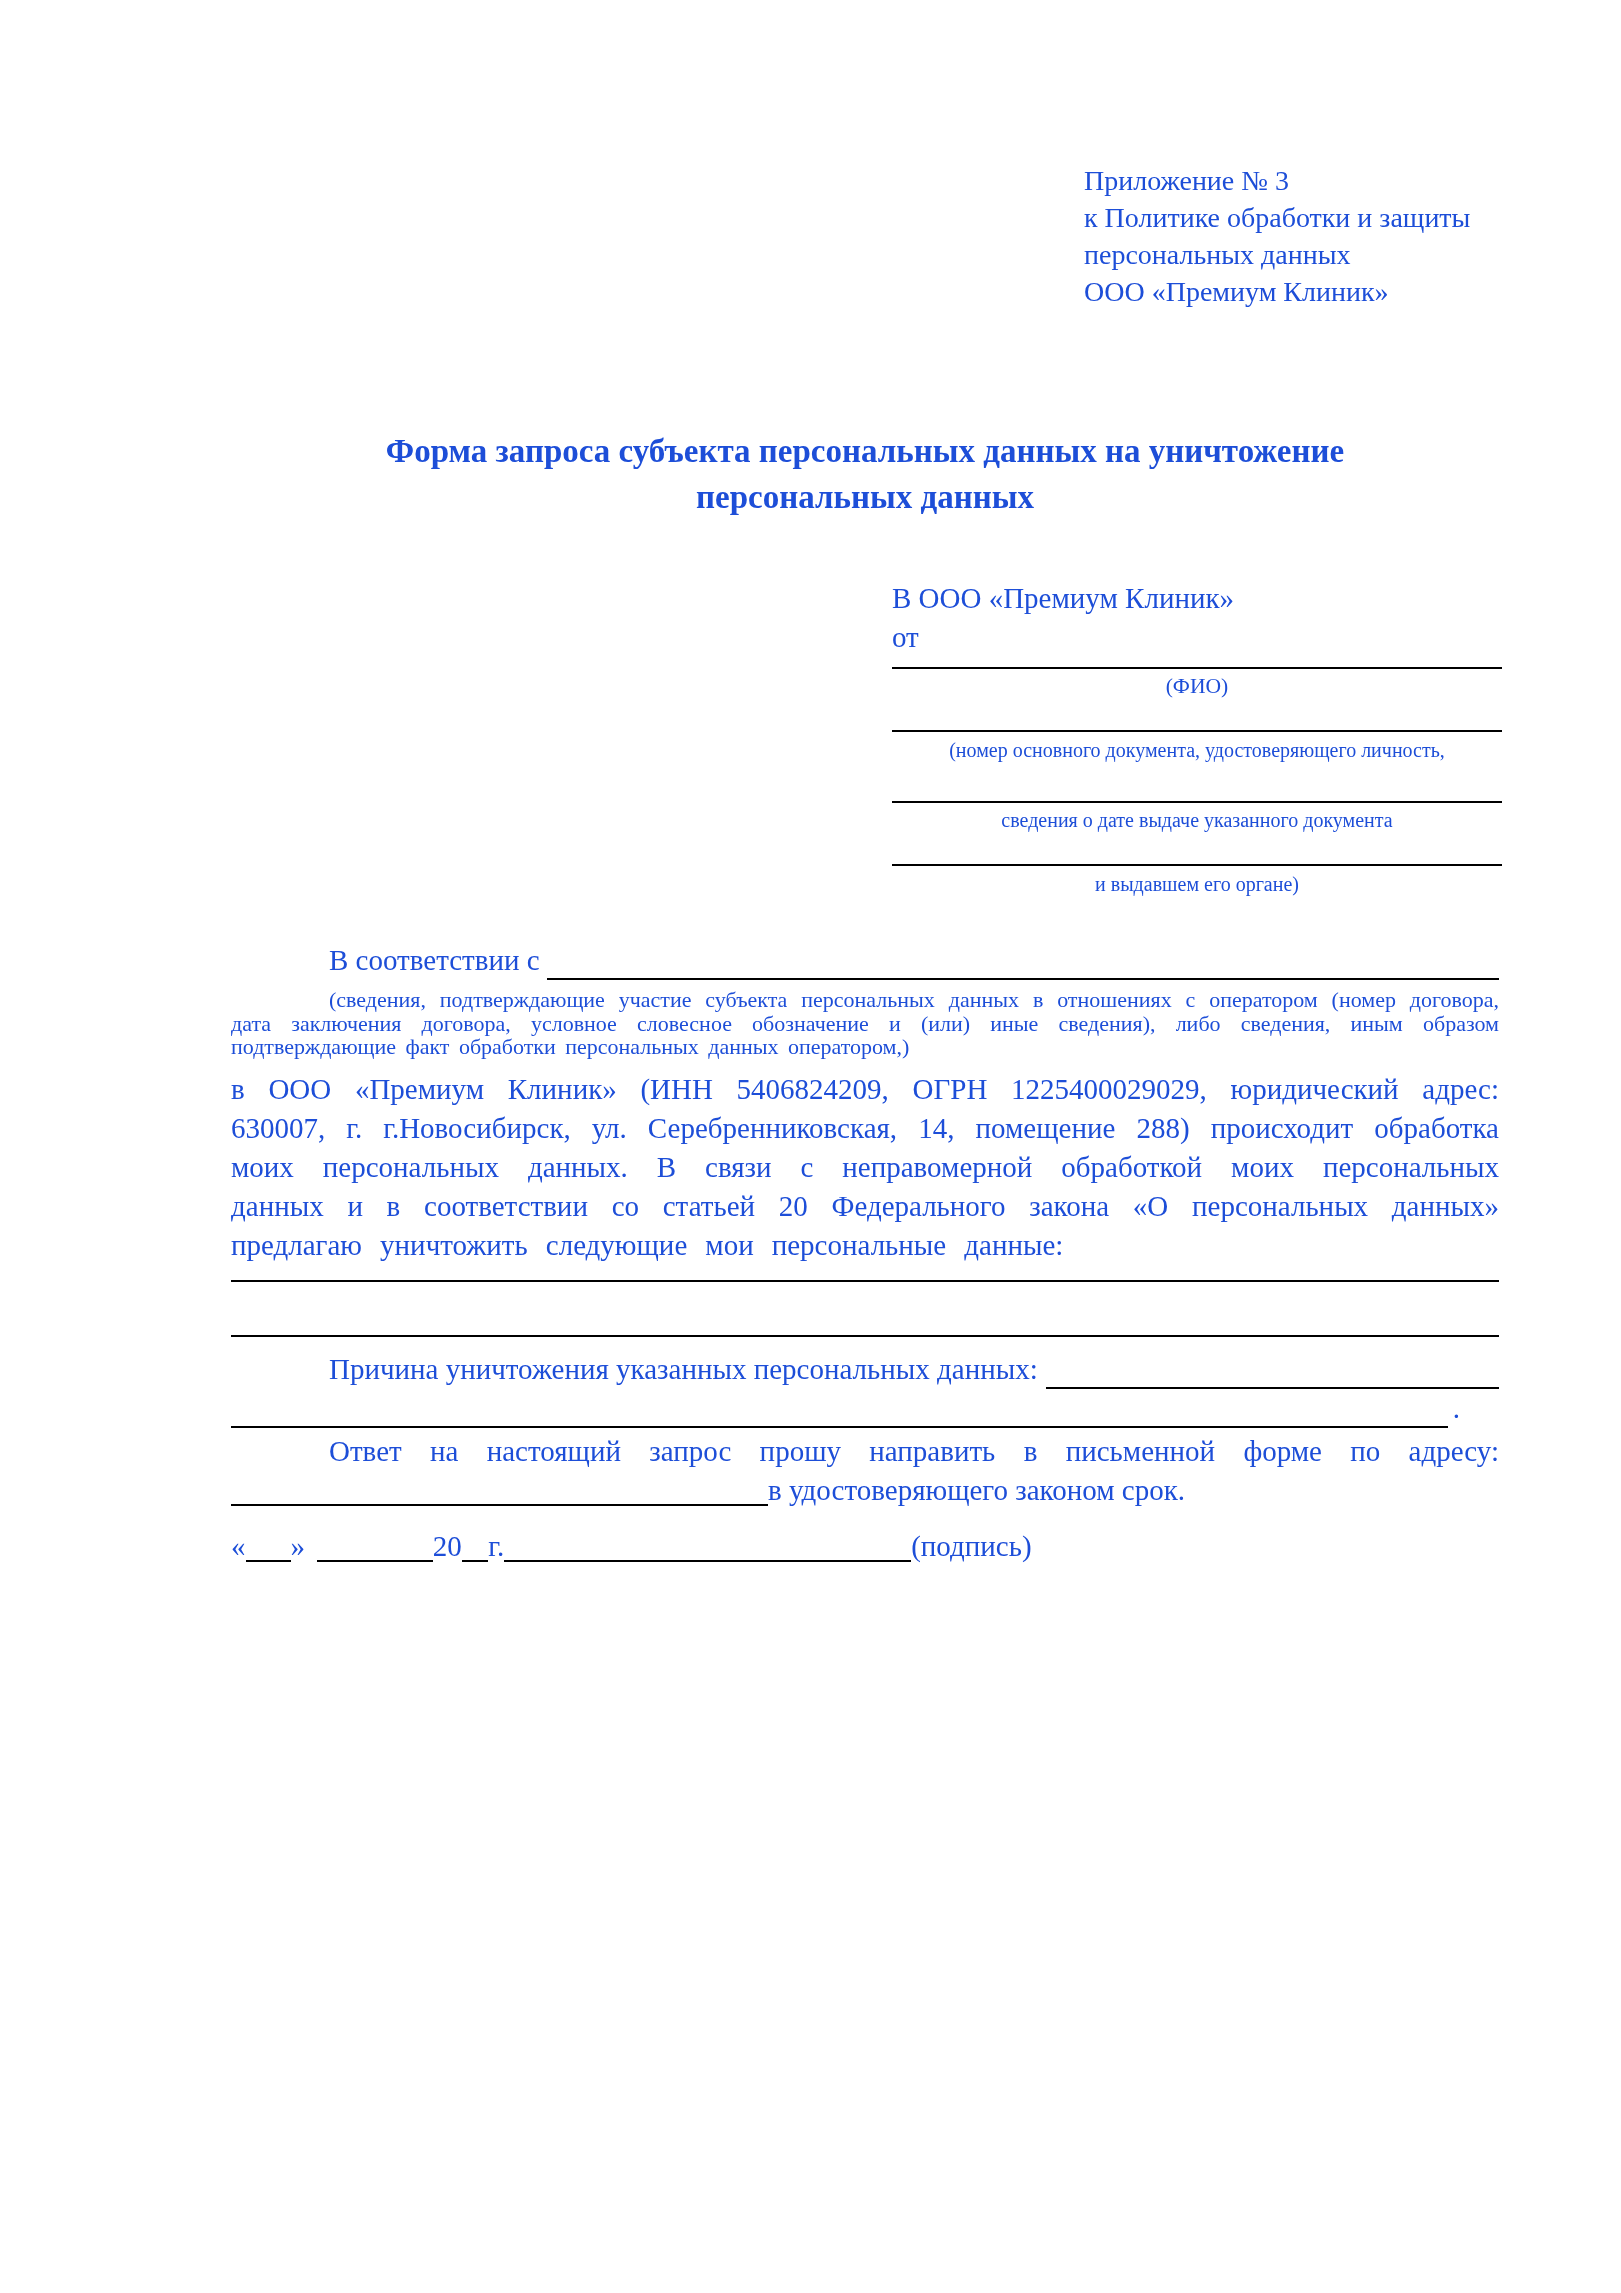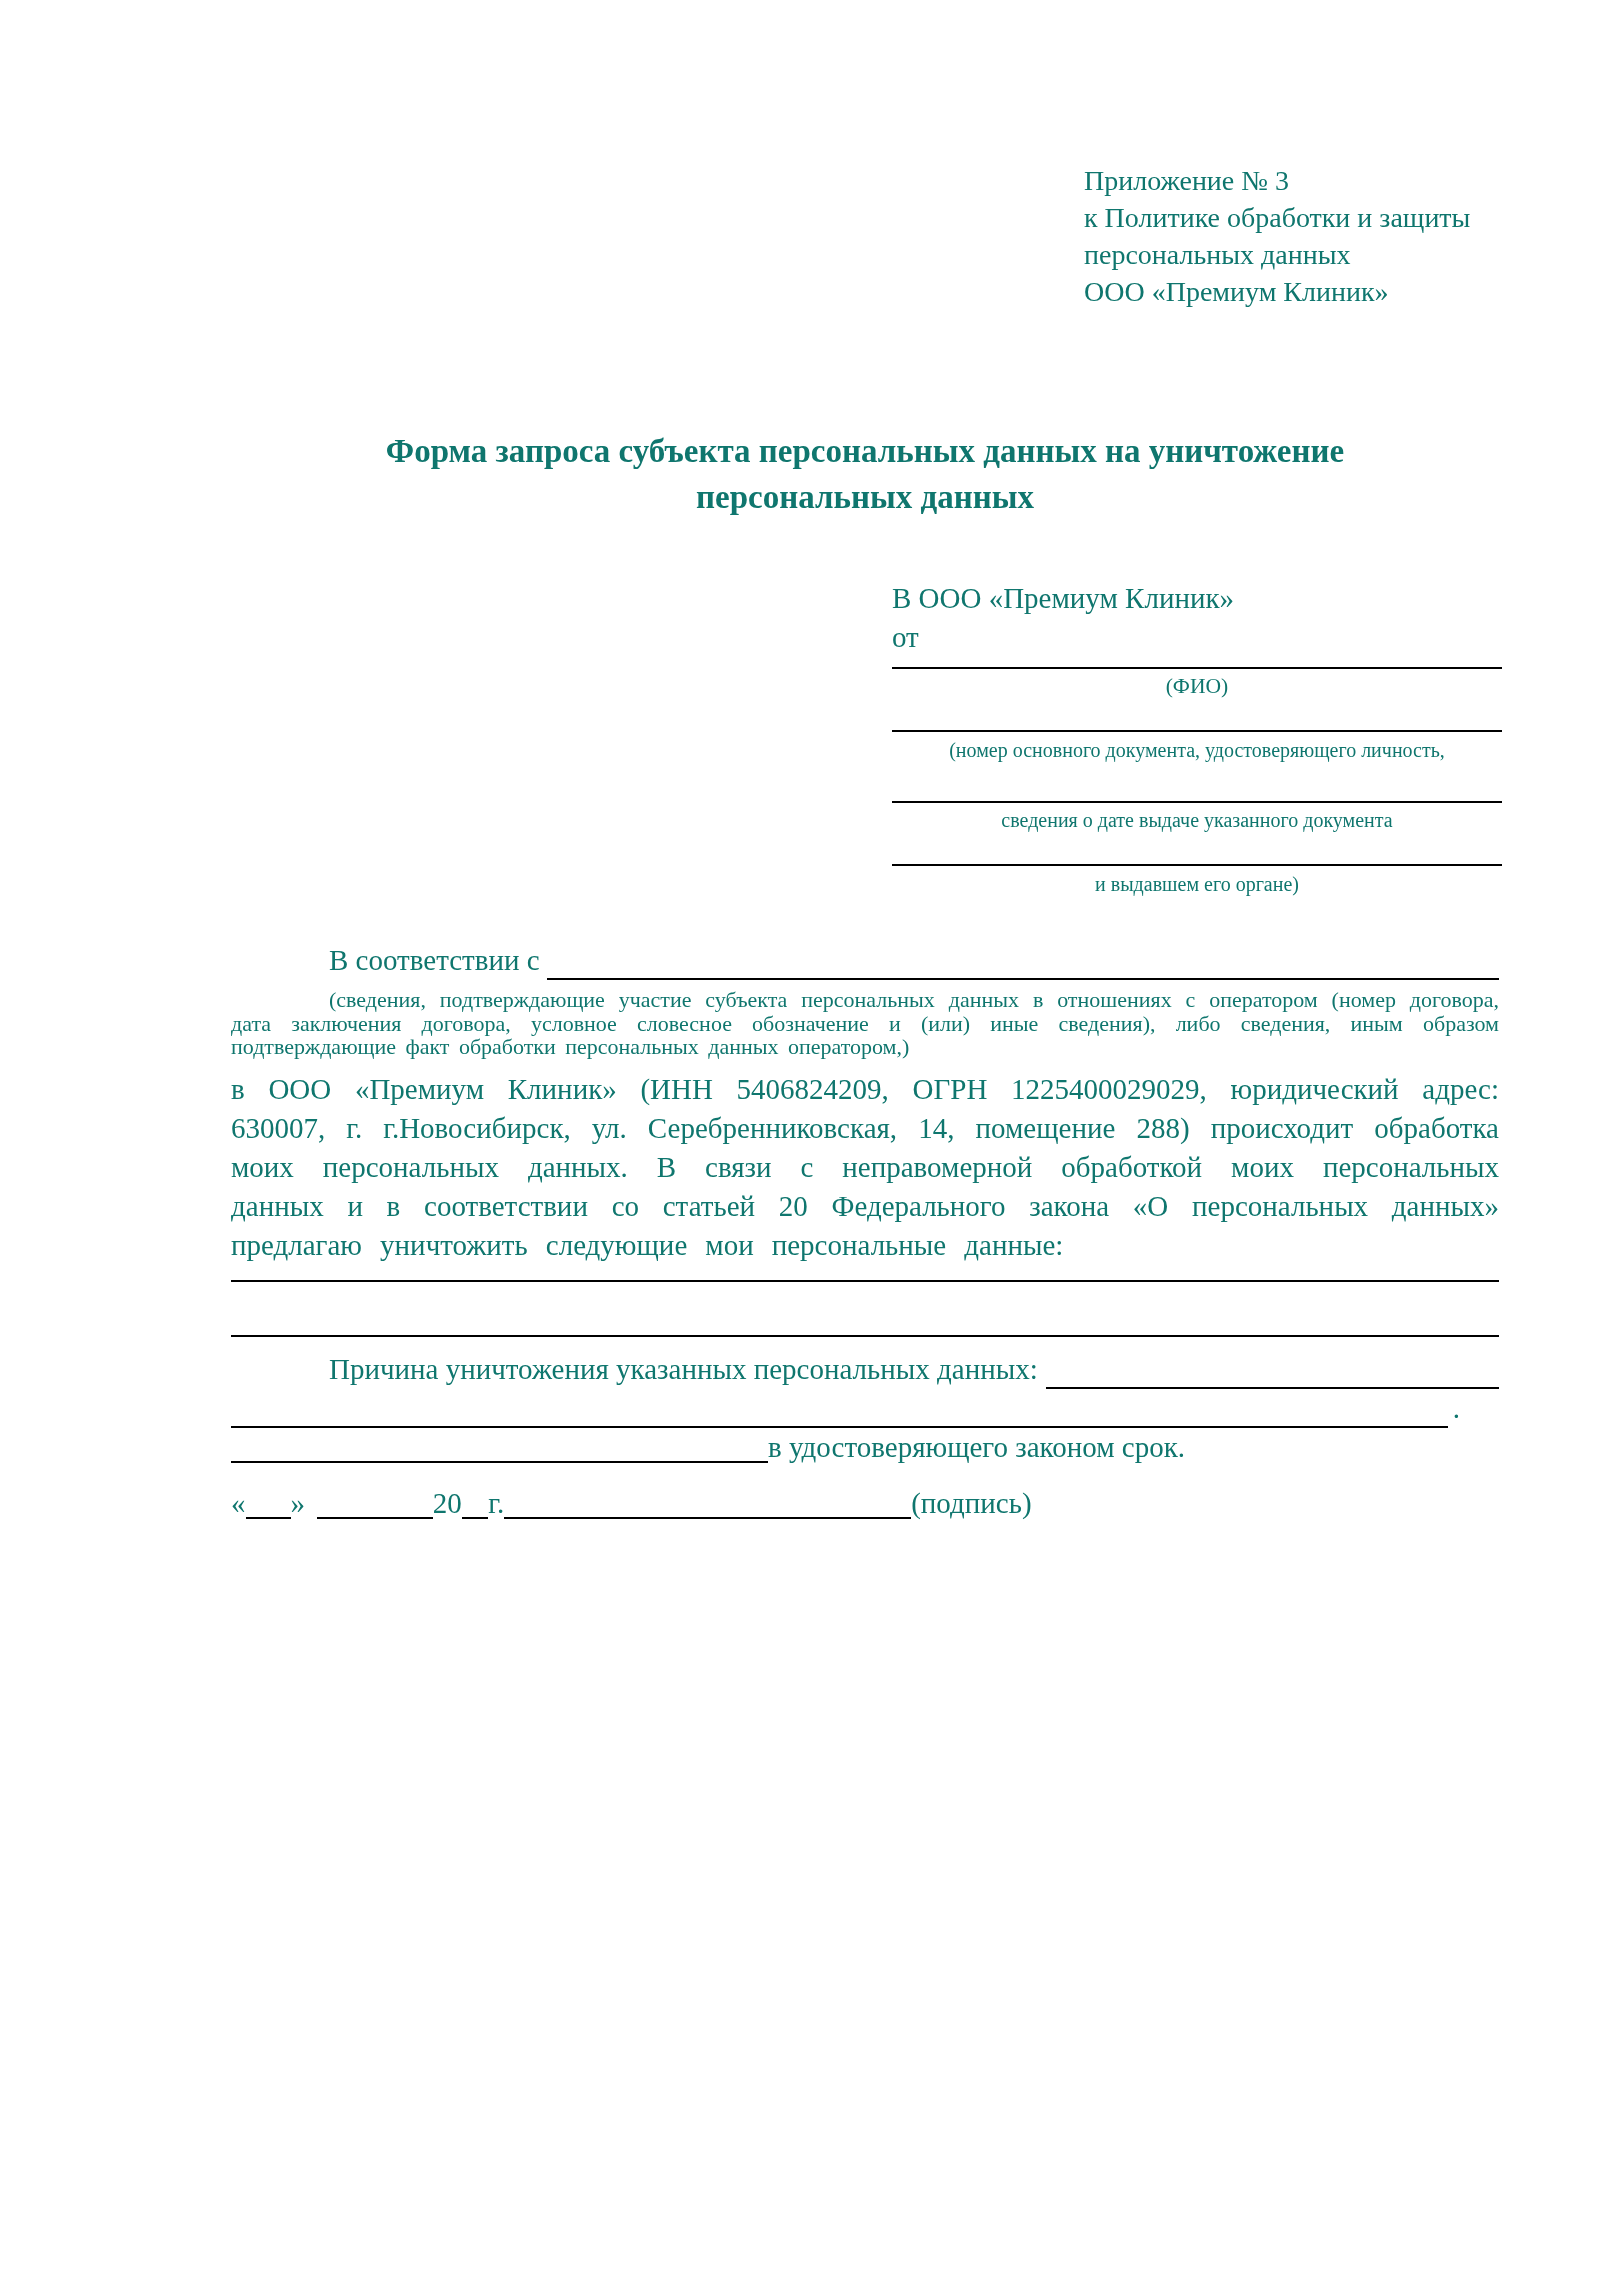--- a/index.html
+++ b/index.html
@@ -5,21 +5,21 @@
   html, body {
     margin: 0;
     padding: 0;
     background: #ffffff;
   }
   .page {
     position: relative;
     width: 1621px;
     height: 2294px;
     background: #ffffff;
-    color: #0f766e;
+    color: #1d4ed8;
     font-family: "Liberation Serif", "DejaVu Serif", serif;
     font-size: 29px;
     line-height: 39px;
     box-sizing: border-box;
     padding: 162px 122px 0 231px;
     overflow: hidden;
   }
   
   .annex {
     margin-left: 853px;
@@ -185,20 +185,21 @@
   <div class="reason">
     <span class="label indent">Причина уничтожения указанных персональных данных:</span>
     <span class="fill"></span>
   </div>
 
   <div class="reason-cont">
     <span class="fill tight"></span>
     <span class="period">.</span>
   </div>
 
+  <div class="answer-a">Ответ на настоящий запрос прошу направить в письменной форме по адресу:</div>
 
   <div class="answer-b"><span class="blank w548"></span><span>в удостоверяющего законом срок.</span></div>
 
   <div class="signing">
     <div class="datefield"><span>«</span><span class="blank w46"></span><span>»</span><span class="blank w118"></span><span>20</span><span class="blank w27"></span><span>г.</span></div>
     <div class="sigfield"><span class="blank w415"></span><span>(подпись)</span></div>
   </div>
 
 </div>
 

